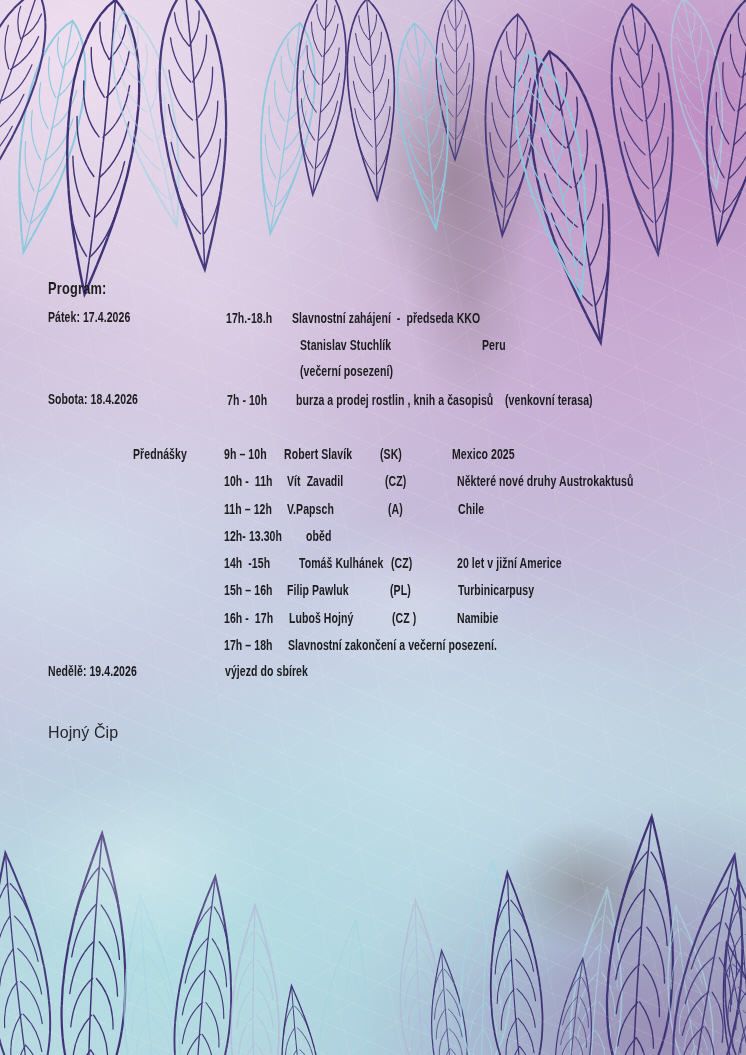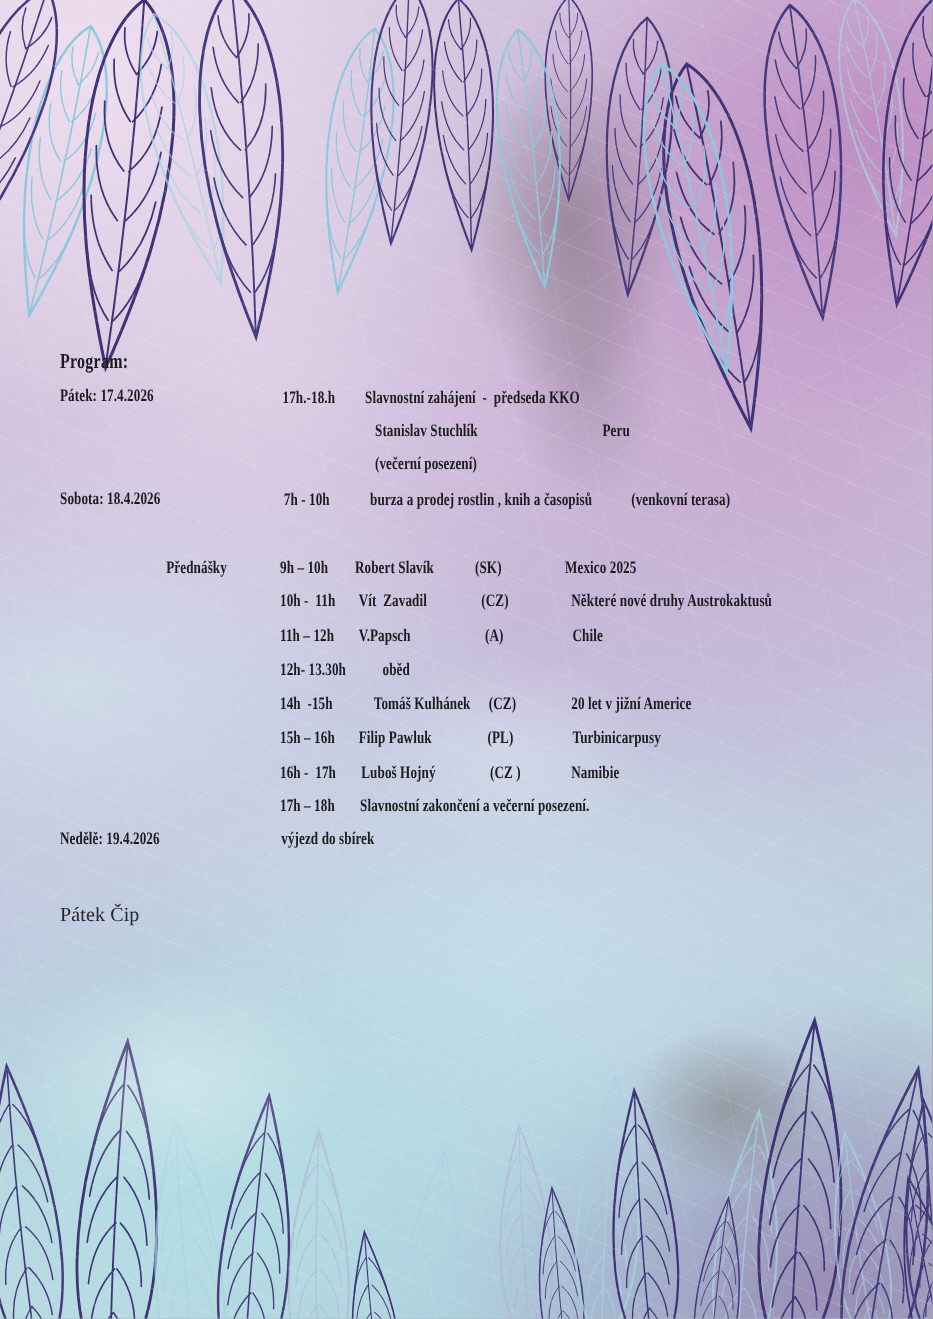--- a/index.html
+++ b/index.html
@@ -1,21 +1,21 @@
 <!DOCTYPE html>
 <html><head>
 <meta charset="utf-8">
 <style>
   html,body{margin:0;padding:0;background:#888;}
   .page{
     position:relative;
     width:746px;height:1055px;
     margin:0 auto;
     overflow:hidden;
-    font-family:Liberation Serif, serif;
+    font-family:Liberation Sans, sans-serif;
     background-color:#c6b9d6;
     background-image:
       radial-gradient(ellipse 130px 190px at 61% 17%, rgba(92,78,82,0.42), rgba(92,78,82,0) 70%),
       radial-gradient(ellipse 90px 160px at 63% 28%, rgba(116,98,112,0.30), rgba(116,98,112,0) 70%),
       radial-gradient(ellipse 110px 90px at 78% 84%, rgba(104,92,84,0.38), rgba(104,92,84,0) 72%),
       radial-gradient(ellipse 420px 330px at 94% 10%, rgba(187,128,188,0.75), rgba(187,128,188,0) 75%),
       radial-gradient(ellipse 520px 420px at 86% 34%, rgba(204,158,204,0.55), rgba(204,158,204,0) 75%),
       radial-gradient(ellipse 430px 380px at 10% 5%, rgba(240,224,240,0.92), rgba(240,224,240,0) 75%),
       radial-gradient(ellipse 480px 360px at 28% 29%, rgba(228,216,234,0.72), rgba(228,216,234,0) 70%),
       radial-gradient(ellipse 520px 310px at 8% 52%, rgba(208,226,236,0.82), rgba(208,226,236,0) 70%),
@@ -180,15 +180,15 @@
   <span class="cell" style="left:289px;top:610px">Luboš Hojný</span>
   <span class="cell" style="left:392px;top:610px">(CZ )</span>
   <span class="cell" style="left:457px;top:610px">Namibie</span>
 
   <span class="cell" style="left:224px;top:637px">17h – 18h</span>
   <span class="cell" style="left:288px;top:637px">Slavnostní zakončení a večerní posezení.</span>
 
   <span class="cell" style="left:48px;top:663px">Nedělě: 19.4.2026</span>
   <span class="cell" style="left:225px;top:663px">výjezd do sbírek</span>
 
-  <span class="sig" style="left:48px;top:723px">Pátek Čip</span>
+  <span class="sig" style="left:48px;top:723px">Hojný Čip</span>
 
 </div>
 
 </body></html>

